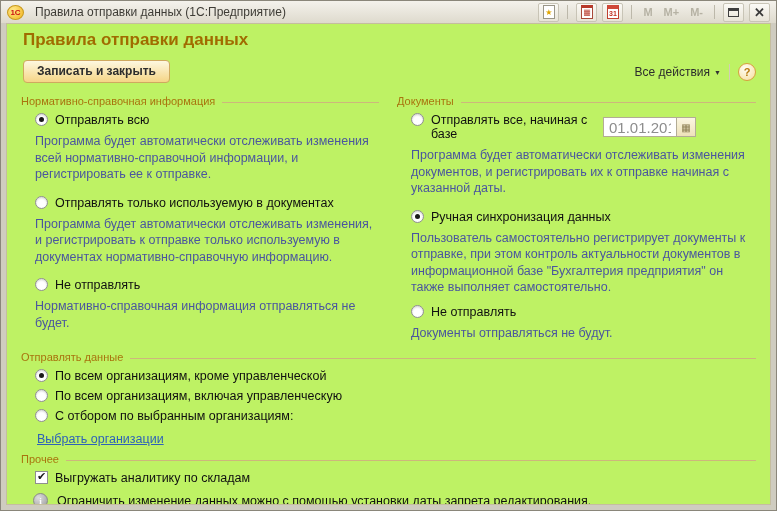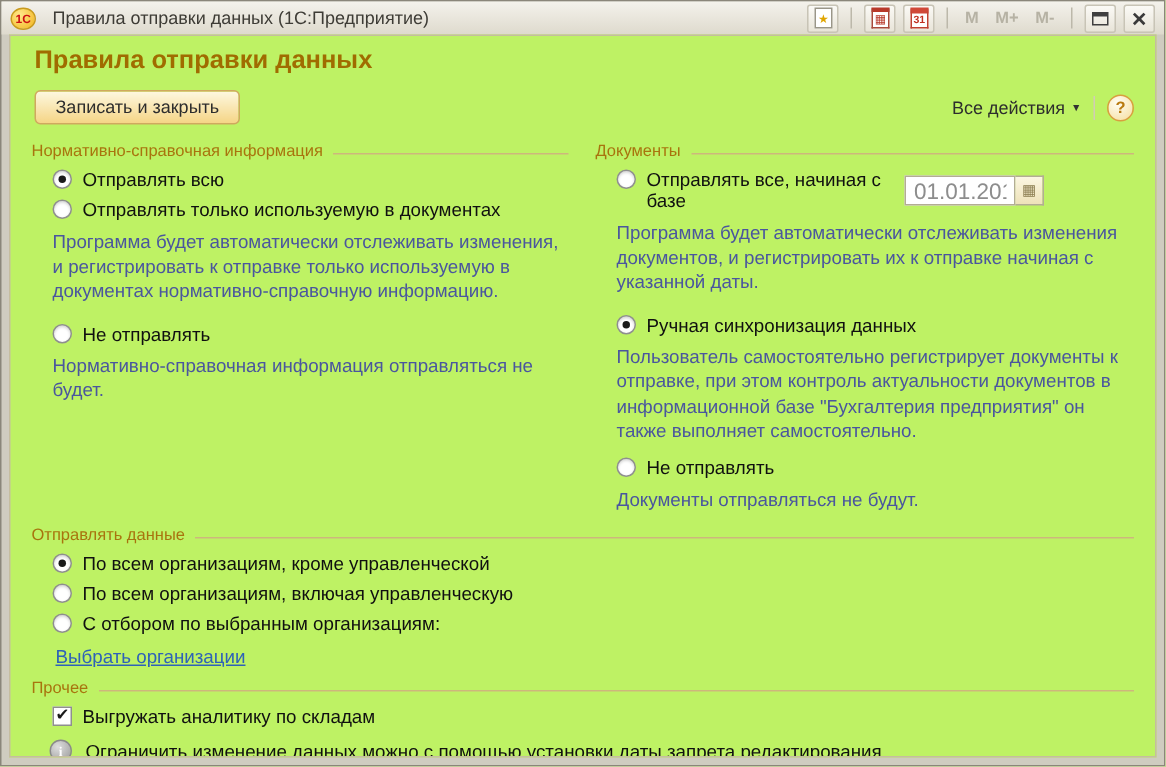--- a/index.html
+++ b/index.html
@@ -57,21 +57,21 @@
   .content {
     position:absolute; left:5px; right:5px; top:22px; bottom:5px;
     background:#bef264; border:1px solid #c5bd9f;
     padding:0 12px 0 12px; overflow:hidden;
   }
   .page-title { margin:6px 0 10px 4px; font-size:17px; font-weight:bold; color:#a06c00; }
   .cmdbar { display:flex; align-items:center; margin:0 2px 10px 4px; }
   .btn-save {
     background:linear-gradient(#fdf8e0,#f5d586);
     border:1px solid #cfa95f; border-radius:4px;
-    padding:3px 13px 4px; font-weight:normal; font-size:12px; color:#2d2d2d;
+    padding:3px 13px 4px; font-weight:bold; font-size:12px; color:#2d2d2d;
     font-family:"Liberation Sans", sans-serif; cursor:pointer;
   }
   .cmd-right { margin-left:auto; display:flex; align-items:center; gap:8px; }
   .all-actions { display:flex; align-items:center; gap:4px; font-size:12px; color:#2d2d2d; cursor:pointer; }
   .dd-arrow { font-size:7px; color:#333; padding-top:2px; }
   .vsep { width:1px; height:16px; background:#d2ccb5; }
   .help-btn {
     width:18px; height:18px; border-radius:50%;
     background:radial-gradient(circle at 38% 30%, #fffdf4, #f6dd9c);
     border:1px solid #d89f3f; color:#b97a10; font-size:11px; font-weight:bold;
@@ -185,20 +185,21 @@
       <div class="col-left">
         <div class="group-head">
           <span class="group-title">Нормативно-справочная информация</span>
           <span class="group-line"></span>
         </div>
 
         <div class="opt">
           <span class="radio on"></span>
           <span class="opt-label">Отправлять всю</span>
         </div>
+        <div class="desc">Программа будет автоматически отслеживать изменения всей нормативно-справочной информации, и регистрировать ее к отправке.</div>
 
         <div class="opt">
           <span class="radio"></span>
           <span class="opt-label">Отправлять только используемую в документах</span>
         </div>
         <div class="desc">Программа будет автоматически отслеживать изменения, и регистрировать к отправке только используемую в документах нормативно-справочную информацию.</div>
 
         <div class="opt">
           <span class="radio"></span>
           <span class="opt-label">Не отправлять</span>

